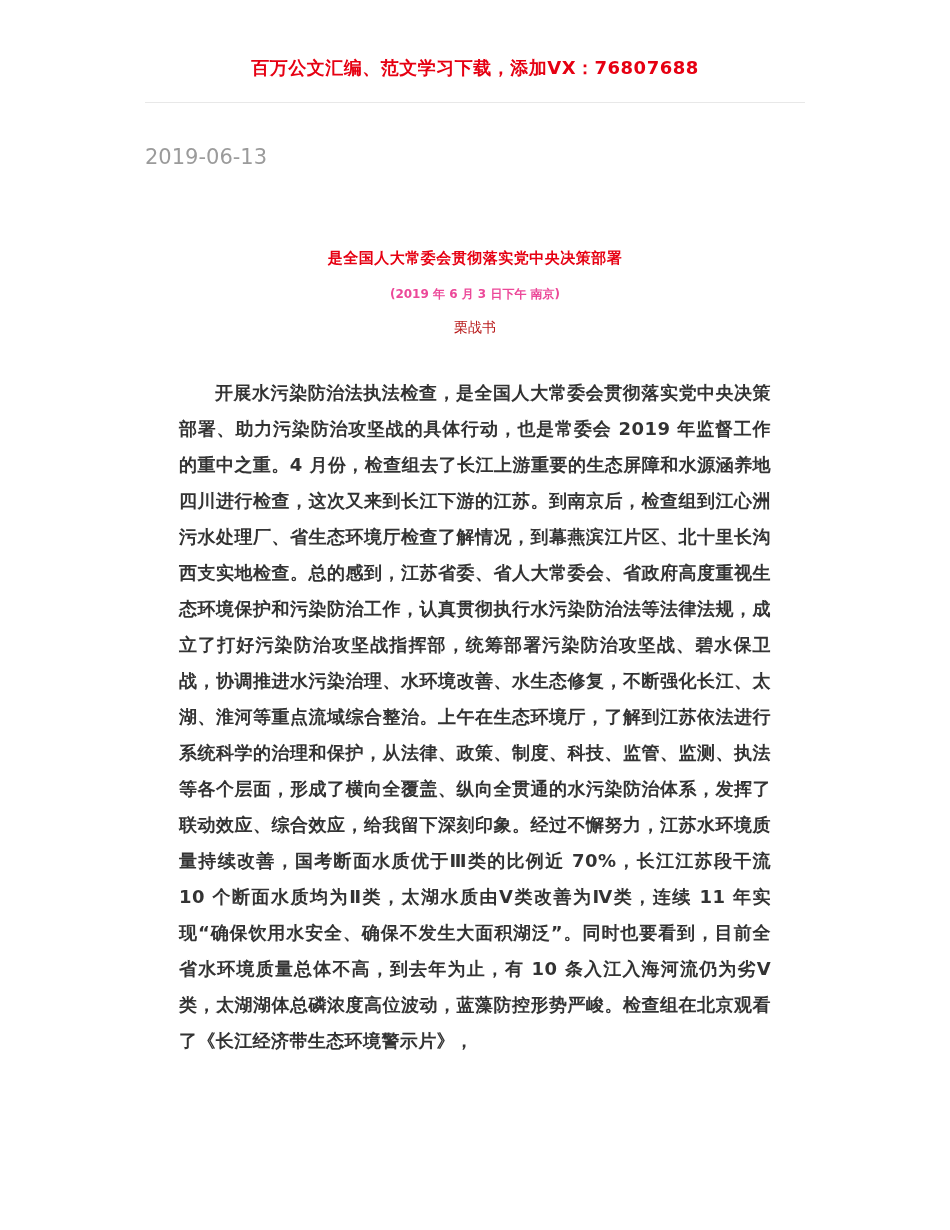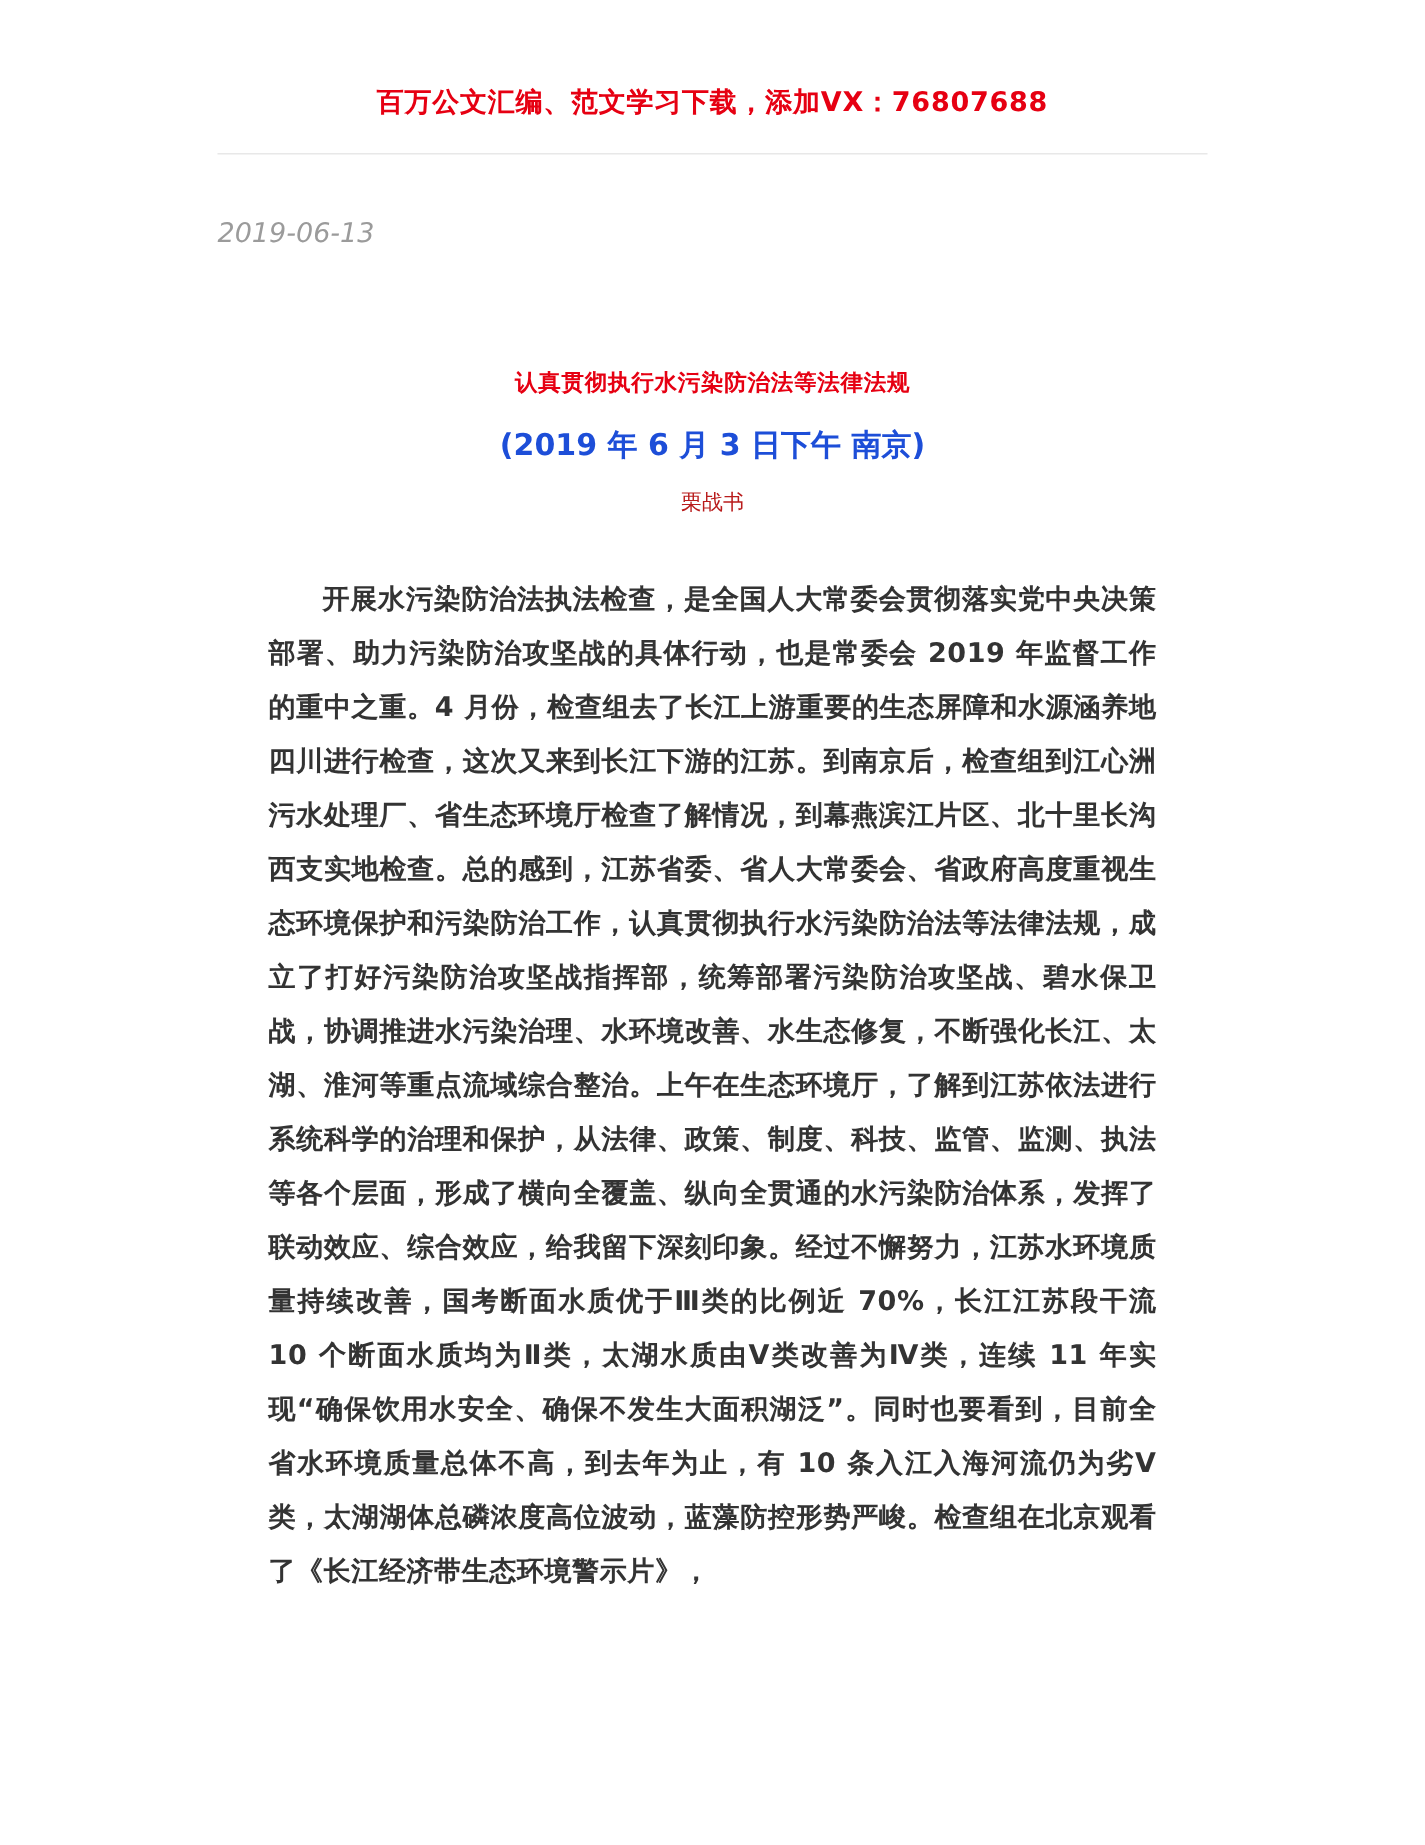--- a/index.html
+++ b/index.html
@@ -35,41 +35,40 @@
     letter-spacing: 1px;
     line-height: 1.3;
   }
   .divider {
     border: none;
     border-top: 1px solid #e8e8e8;
     margin-top: 22px;
   }
   .date {
     margin-top: 42px;
-    font-size: 18px;
+    font-size: 21px;
     color: #9b9b9b;
-    font-style: italic;
   }
   .article {
     padding: 0 34px;
   }
   .article-title {
     margin-top: 80px;
     text-align: center;
     font-size: 15px;
     font-weight: bold;
     color: #e60012;
     letter-spacing: 0.5px;
   }
   .article-subtitle {
     margin-top: 18px;
     text-align: center;
-    font-size: 20px;
+    font-size: 12px;
     font-weight: bold;
-    color: #1d4ed8;
+    color: #ec4899;
   }
   .article-author {
     margin-top: 16px;
     text-align: center;
     font-size: 14px;
     color: #b91c1c;
   }
   .article-body {
     margin-top: 38px;
     font-size: 18px;
@@ -90,21 +89,21 @@
 
   <div class="content">
 
 
     <hr class="divider">
 
     <div class="date">2019-06-13</div>
 
     <div class="article">
 
-      <div class="article-title">认真贯彻执行水污染防治法等法律法规</div>
+      <div class="article-title">是全国人大常委会贯彻落实党中央决策部署</div>
 
       <div class="article-subtitle">(2019 年 6 月 3 日下午 南京)</div>
 
       <div class="article-author">栗战书</div>
 
       <p class="article-body">开展水污染防治法执法检查，是全国人大常委会贯彻落实党中央决策部署、助力污染防治攻坚战的具体行动，也是常委会 2019 年监督工作的重中之重。4 月份，检查组去了长江上游重要的生态屏障和水源涵养地四川进行检查，这次又来到长江下游的江苏。到南京后，检查组到江心洲污水处理厂、省生态环境厅检查了解情况，到幕燕滨江片区、北十里长沟西支实地检查。总的感到，江苏省委、省人大常委会、省政府高度重视生态环境保护和污染防治工作，认真贯彻执行水污染防治法等法律法规，成立了打好污染防治攻坚战指挥部，统筹部署污染防治攻坚战、碧水保卫战，协调推进水污染治理、水环境改善、水生态修复，不断强化长江、太湖、淮河等重点流域综合整治。上午在生态环境厅，了解到江苏依法进行系统科学的治理和保护，从法律、政策、制度、科技、监管、监测、执法等各个层面，形成了横向全覆盖、纵向全贯通的水污染防治体系，发挥了联动效应、综合效应，给我留下深刻印象。经过不懈努力，江苏水环境质量持续改善，国考断面水质优于Ⅲ类的比例近 70%，长江江苏段干流 10 个断面水质均为Ⅱ类，太湖水质由Ⅴ类改善为Ⅳ类，连续 11 年实现“确保饮用水安全、确保不发生大面积湖泛”。同时也要看到，目前全省水环境质量总体不高，到去年为止，有 10 条入江入海河流仍为劣Ⅴ类，太湖湖体总磷浓度高位波动，蓝藻防控形势严峻。检查组在北京观看了《长江经济带生态环境警示片》，</p>
 
     </div>
 
   </div>

